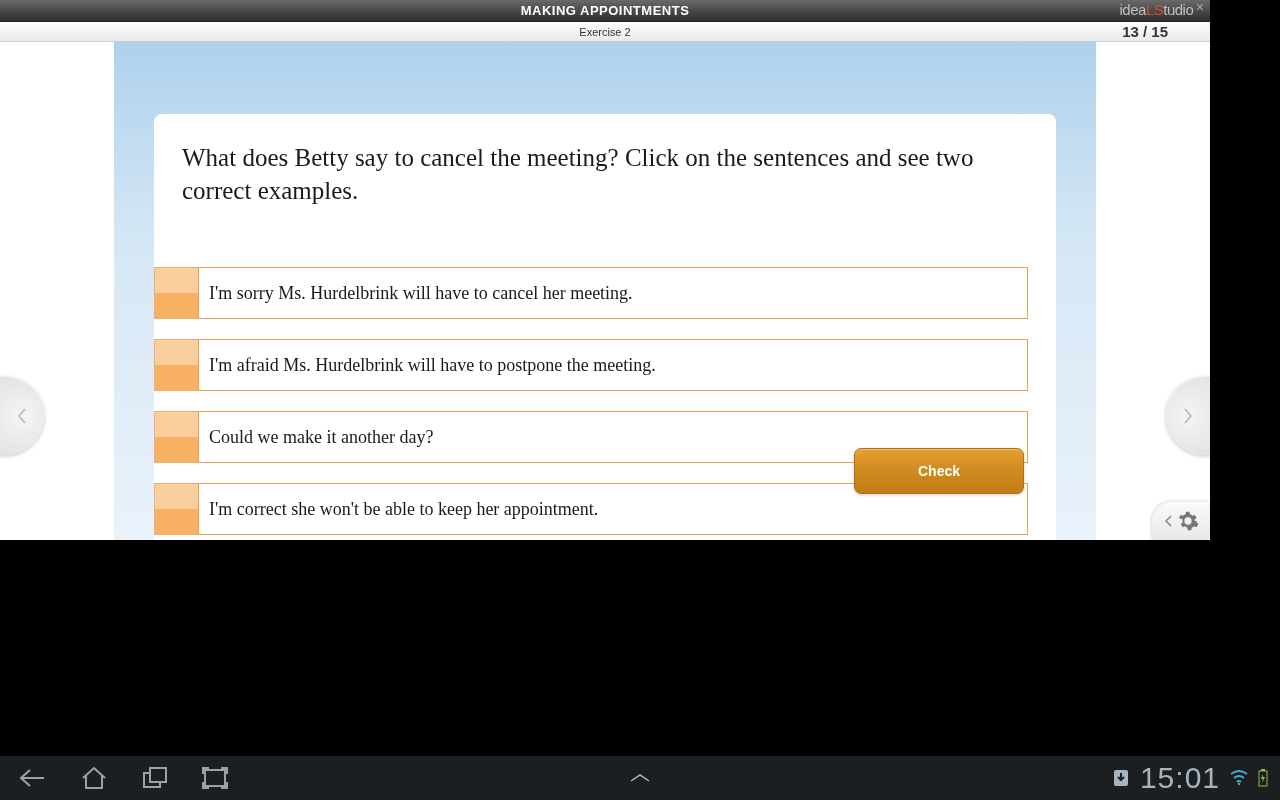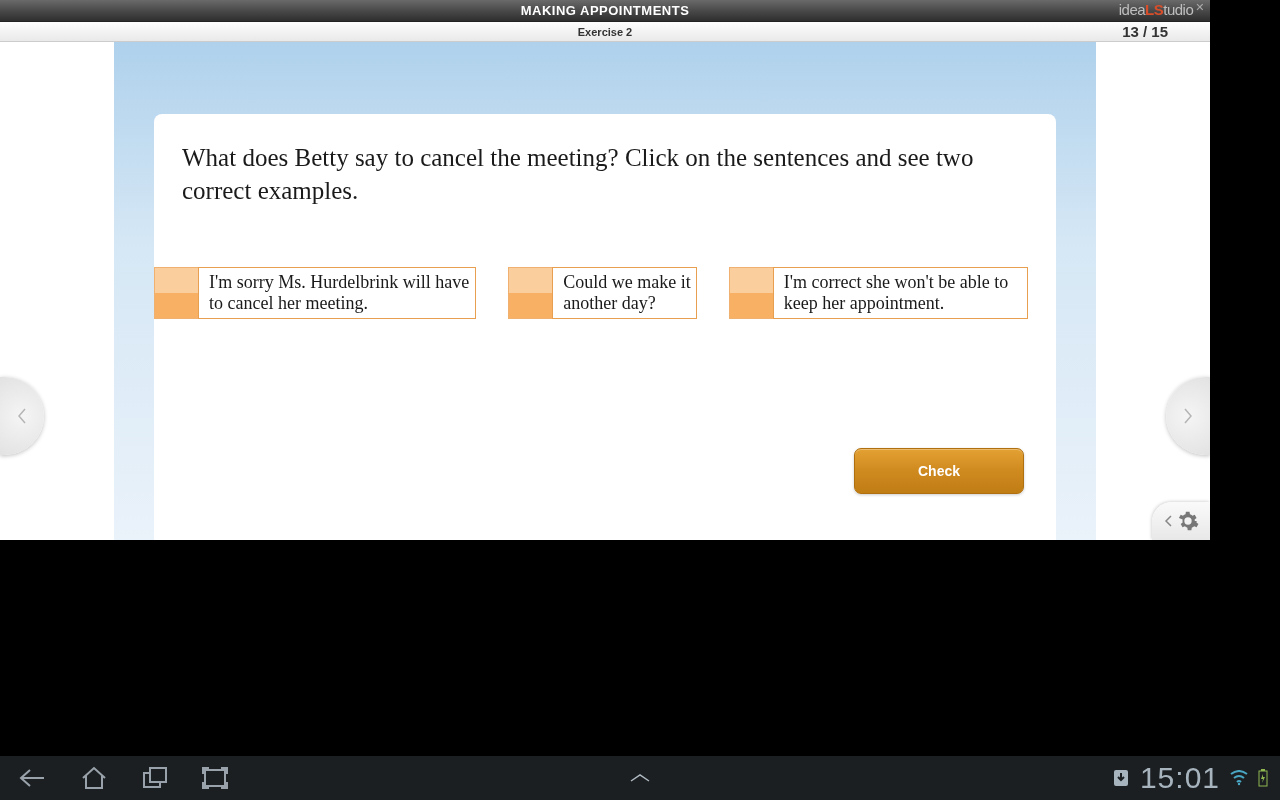--- a/index.html
+++ b/index.html
@@ -48,42 +48,42 @@
     position: absolute;
     right: 6px;
     top: 1px;
     font-family: Arial, sans-serif;
     font-size: 15px;
     color: #bfbfbf;
     letter-spacing: -0.5px;
   }
   .brand .ls {
     color: #d94e2a;
-    font-weight: bold;
+    font-weight: normal;
   }
   .brand .x {
     font-size: 11px;
     vertical-align: top;
     margin-left: 2px;
     color: #aaa;
   }
   .sub-bar {
     width: 100%;
     height: 20px;
     background: linear-gradient(to bottom, #fdfdfd 0%, #e9e9e9 100%);
     border-bottom: 1px solid #ccc;
     display: flex;
     align-items: center;
     justify-content: center;
     position: relative;
     font-family: Arial, sans-serif;
   }
   .sub-title {
     font-size: 11px;
-    font-weight: bold;
+    font-weight: normal;
     color: #333;
   }
   .page-counter {
     position: absolute;
     right: 42px;
     font-size: 15px;
     font-weight: bold;
     color: #333;
   }
   .content-area {
@@ -114,21 +114,22 @@
   }
   .question {
     font-size: 25px;
     color: #1a1a1a;
     line-height: 1.3;
     margin-bottom: 60px;
     margin-top: 8px;
   }
   .options {
     display: flex;
-    gap: 32px;
+    flex-direction: column;
+    gap: 20px;
     margin-left: -28px;
     margin-right: 0;
   }
   .option-row {
     display: flex;
     align-items: stretch;
     height: 52px;
     cursor: pointer;
   }
   .option-box {
@@ -266,20 +267,27 @@
       <div class="white-card">
         <div class="question">What does Betty say to cancel the meeting? Click on the sentences and see two correct examples.</div>
 
         <div class="options">
           <div class="option-row">
             <div class="option-box">
                 <div class="half top-half"></div>
                 <div class="half bot-half"></div>
               </div>
             <div class="option-text">I'm sorry Ms. Hurdelbrink will have to cancel her meeting.</div>
+          </div>
+          <div class="option-row">
+            <div class="option-box">
+                <div class="half top-half"></div>
+                <div class="half bot-half"></div>
+              </div>
+            <div class="option-text">I'm afraid Ms. Hurdelbrink will have to postpone the meeting.</div>
           </div>
           <div class="option-row">
             <div class="option-box">
                 <div class="half top-half"></div>
                 <div class="half bot-half"></div>
               </div>
             <div class="option-text">Could we make it another day?</div>
           </div>
           <div class="option-row">
             <div class="option-box">

